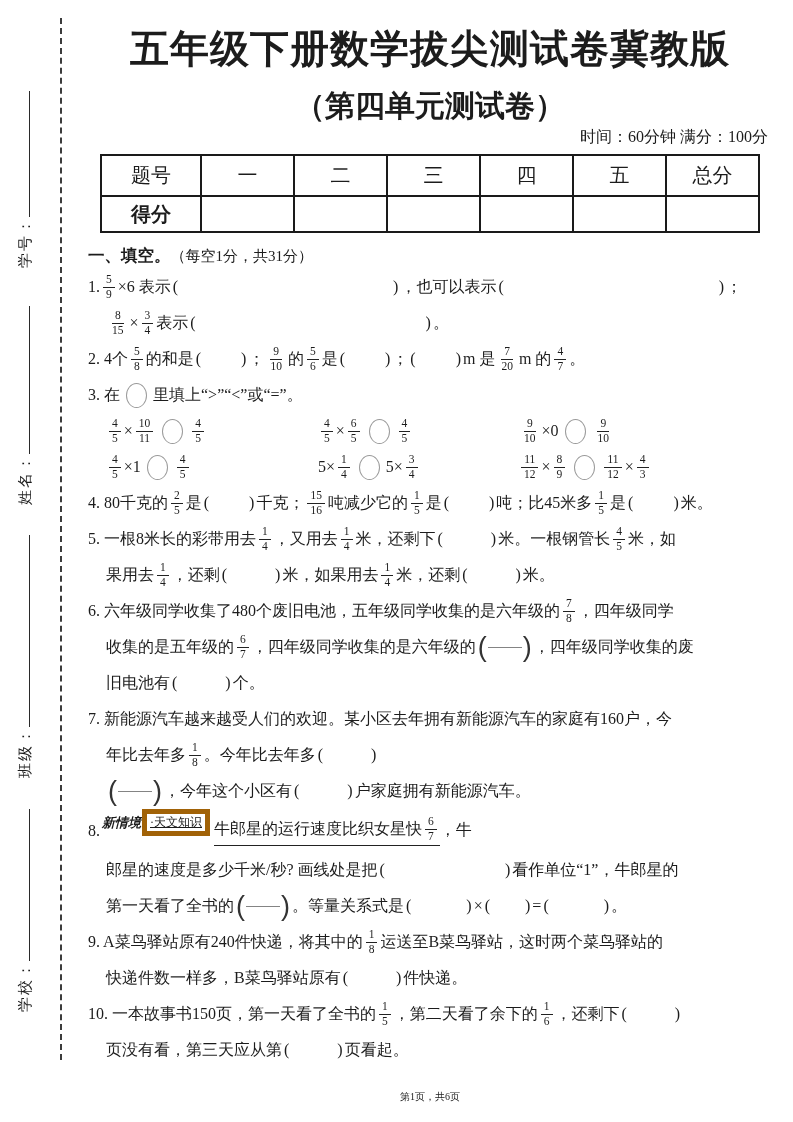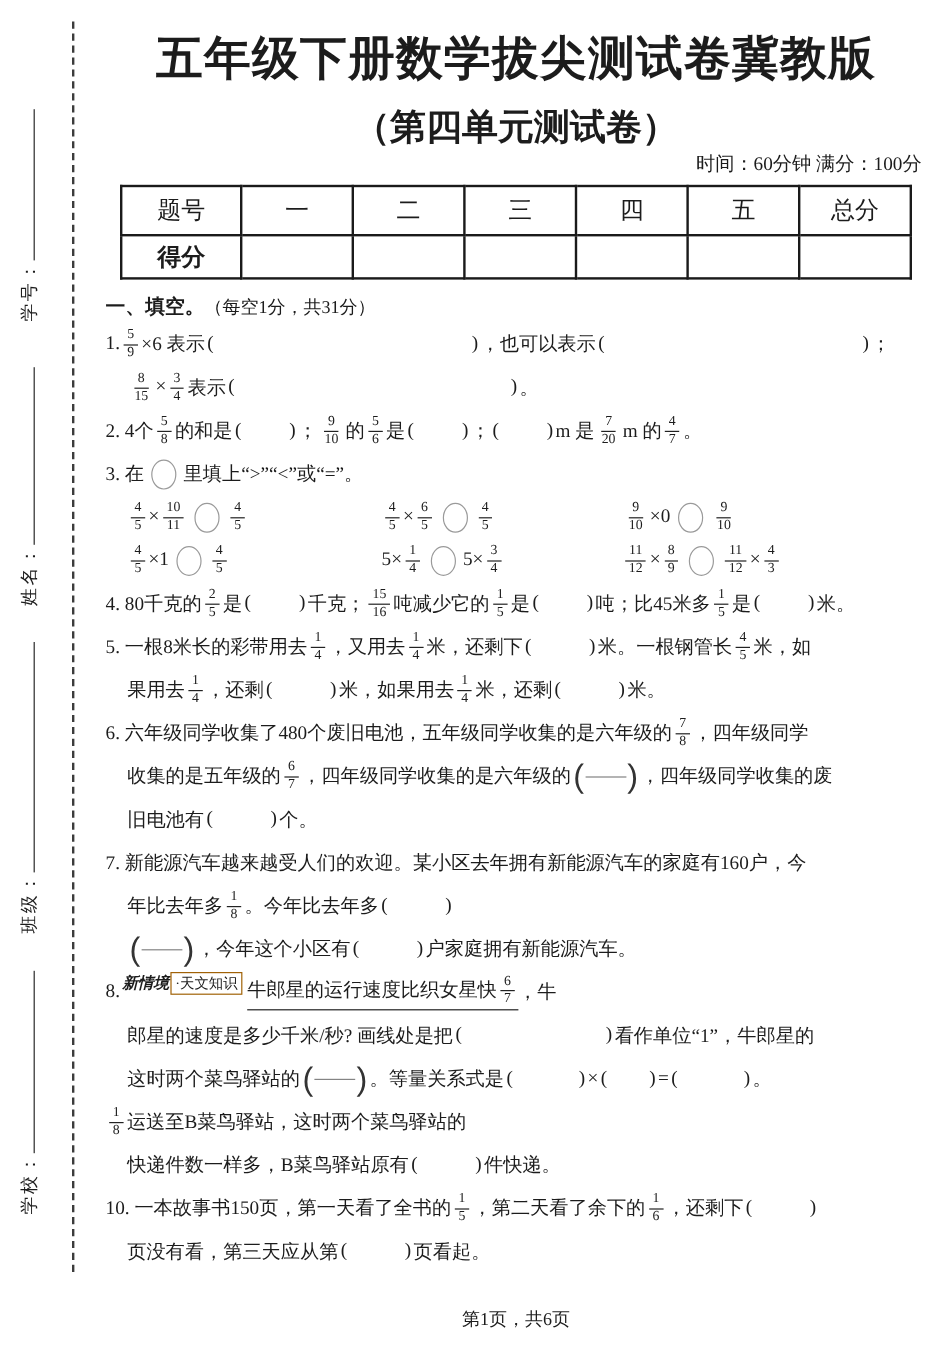--- a/index.html
+++ b/index.html
@@ -44,23 +44,23 @@
   .fd{padding:0 3px;}
   .blank{display:inline-flex;align-items:baseline;margin:0 2px;flex:none;}
   .bsp{display:inline-block;height:0;}
   .circle{width:19px;height:23px;border:1.2px solid #9a9a9a;border-radius:50%;margin:0 6px;flex:none;}
   .fblank{display:inline-flex;align-items:center;margin:0 2px;flex:none;}
   .fb-paren{font-size:27px;font-weight:300;line-height:1;font-family:"Liberation Sans",sans-serif;color:#333;}
   .fb-line{display:inline-block;width:34px;border-top:1.3px solid #848484;margin:0 1px;}
   .ul-seg{display:inline-flex;align-items:center;border-bottom:1.5px solid #222;padding-bottom:2px;flex:none;}
   .badge{display:inline-flex;align-items:center;font-size:13px;margin:0 4px 16px 2px;flex:none;}
   .badge-a{font-style:italic;font-weight:bold;}
-  .badge-b{border:1px solid #a16207;font-size:12px;padding:0 3px;margin-left:1px;}
+  .badge-b{border:5px solid #a16207;font-size:12px;padding:0 3px;margin-left:1px;text-decoration:underline;}
   
-  .footer{position:absolute;left:88px;top:1090px;width:684px;text-align:center;font-size:15px;}
+  .footer{position:absolute;left:88px;top:1090px;width:684px;text-align:center;font-size:10px;}
 </style>
 </head>
 <body>
 
 <div class="dash-line"></div>
 
 <div class="side-group sg1">
   <span>学号：</span><span class="side-line"></span>
 </div>
 <div class="side-group sg2">
@@ -482,21 +482,21 @@
         <div class="qline ind">
           <span class="t">郎星的速度是多少千米/秒? 画线处是把</span>
           <span class="blank">
             <span>(</span>
             <span class="bsp" style="width: 120px;"></span>
             <span>)</span>
           </span>
           <span class="t">看作单位“1”，牛郎星的</span>
         </div>
         <div class="qline ind">
-          <span class="t">这时两个菜鸟驿站的</span>
+          <span class="t">第一天看了全书的</span>
           <span class="fblank">
             <span class="fb-paren">(</span>
             <span class="fb-line"></span>
             <span class="fb-paren">)</span>
           </span>
           <span class="t">。等量关系式是</span>
           <span class="blank">
             <span>(</span>
             <span class="bsp" style="width: 55px;"></span>
             <span>)</span>
@@ -511,20 +511,21 @@
           <span class="blank">
             <span>(</span>
             <span class="bsp" style="width: 55px;"></span>
             <span>)</span>
           </span>
           <span class="t">。</span>
         </div>
       </div>
       <div class="q">
         <div class="qline">
+          <span class="t">9. A菜鸟驿站原有240件快递，将其中的</span>
           <span class="frac">
             <span class="fn">1</span>
             <span class="fd">8</span>
           </span>
           <span class="t">运送至B菜鸟驿站，这时两个菜鸟驿站的</span>
         </div>
         <div class="qline ind">
           <span class="t">快递件数一样多，B菜鸟驿站原有</span>
           <span class="blank">
             <span>(</span>

